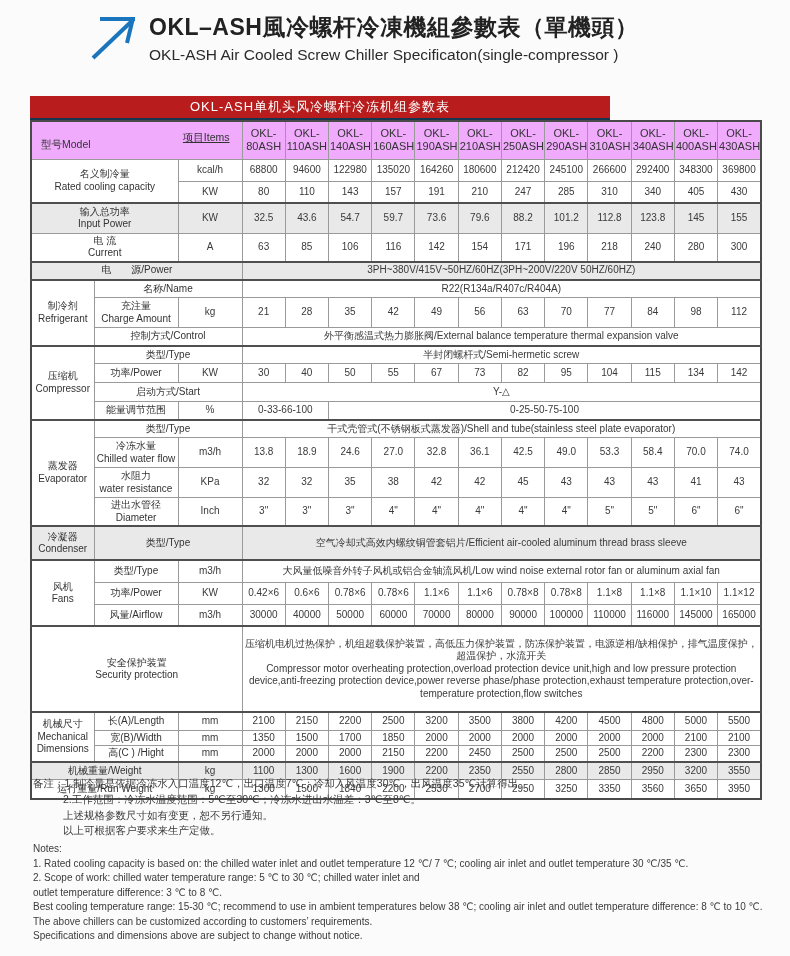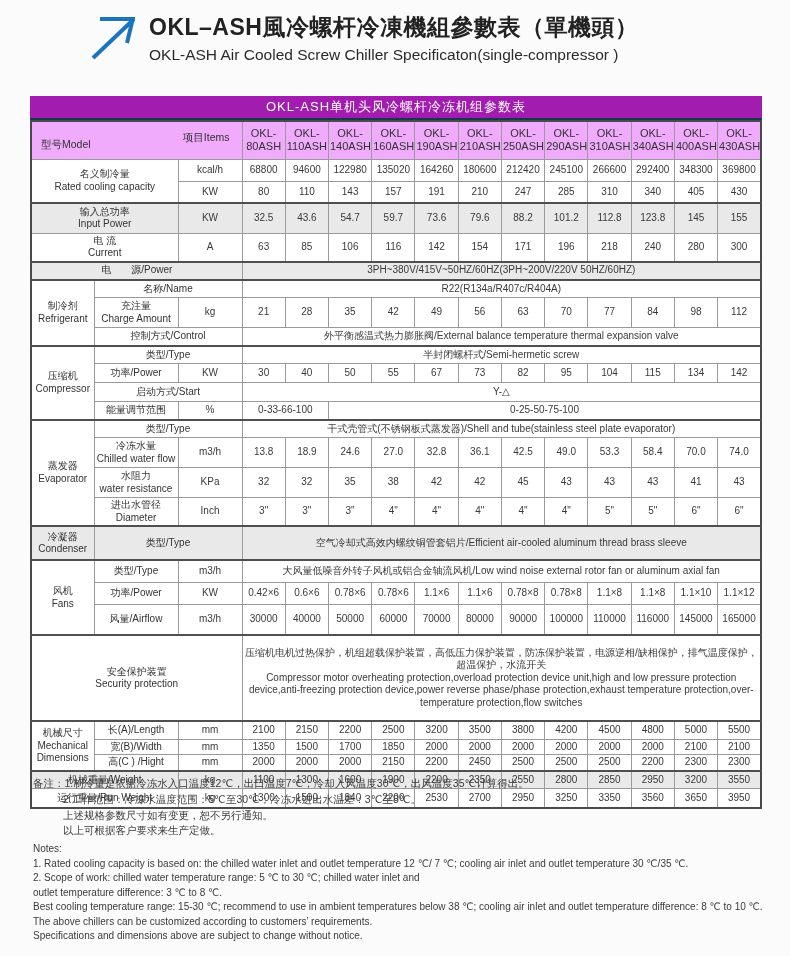--- a/index.html
+++ b/index.html
@@ -12,22 +12,22 @@
     position: relative;
     overflow: hidden;
   }
   .masthead { position: absolute; top: 10px; left: 85px; display: flex; align-items: flex-start; }
   .arrow-wrap { width: 56px; height: 52px; margin-right: 8px; }
   .titles { padding-top: 2px; }
   .title-zh { font-size: 23px; font-weight: bold; color: #222; letter-spacing: 0.5px; white-space: nowrap; }
   .title-en { font-size: 15.5px; color: #2b2b2b; margin-top: 3px; white-space: nowrap; }
 
   .banner {
-    position: absolute; top: 96px; left: 30px; width: 732px; height: 24px;
-    background: #a21caf; color: #ffffff;
+    position: absolute; top: 96px; left: 30px; width: 580px; height: 24px;
+    background: #b91c1c; color: #ffffff;
     display: flex; align-items: center; justify-content: center;
     font-size: 13px; letter-spacing: 1px;
     border-bottom: 2px solid #14364f;
   }
 
   table.spec {
     position: absolute; top: 120px; left: 30px;
     width: 732px; table-layout: fixed;
     border-collapse: collapse;
     border: 2px solid #4a4a4a;
@@ -46,21 +46,21 @@
   table.spec tr.hdr td { background: #f0abfc; font-size: 11px; color: #333; }
   td.group, td.label { font-size: 10.5px; color: #333; }
   td.unit { font-size: 10px; }
   td.span { font-size: 10.5px; }
   td.security-text { text-align: left; padding: 4px 7px; line-height: 1.45; font-size: 10.5px; }
   td.corner { position: relative; padding: 0;
     background-image: linear-gradient(to bottom right,
       transparent 49.4%, #8a8a8a 49.4%, #8a8a8a 50.6%, transparent 50.6%);
   }
   td.corner .corner-model { position: absolute; left: 9px; bottom: 7px; font-size: 10.5px; }
-  td.corner .corner-items { position: absolute; right: 12px; top: 9px; font-size: 10.5px; }
+  td.corner .corner-items { position: absolute; right: 12px; top: 9px; font-size: 10.5px; text-decoration: underline; }
 
   .notes { position: absolute; left: 33px; top: 776px; width: 748px; }
   .notes-zh .note-line { font-size: 10.5px; line-height: 1.5; color: #3b3b3b; white-space: nowrap; }
   .notes-zh .note-line:not(:first-child) { padding-left: 30px; }
   .notes-en { margin-top: 3px; }
   .notes-en .note-line { font-size: 10px; line-height: 1.45; color: #3b3b3b; white-space: nowrap; }
 </style>
 </head>
 <body>
 
@@ -334,21 +334,21 @@
         <td class="val">0.78×6</td>
         <td class="val">1.1×6</td>
         <td class="val">1.1×6</td>
         <td class="val">0.78×8</td>
         <td class="val">0.78×8</td>
         <td class="val">1.1×8</td>
         <td class="val">1.1×8</td>
         <td class="val">1.1×10</td>
         <td class="val">1.1×12</td>
       </tr>
-      <tr style="height: 31px;">
+      <tr style="height: 22px;">
         <td class="label">风量/Airflow</td>
         <td class="unit">m3/h</td>
         <td class="val">30000</td>
         <td class="val">40000</td>
         <td class="val">50000</td>
         <td class="val">60000</td>
         <td class="val">70000</td>
         <td class="val">80000</td>
         <td class="val">90000</td>
         <td class="val">100000</td>

